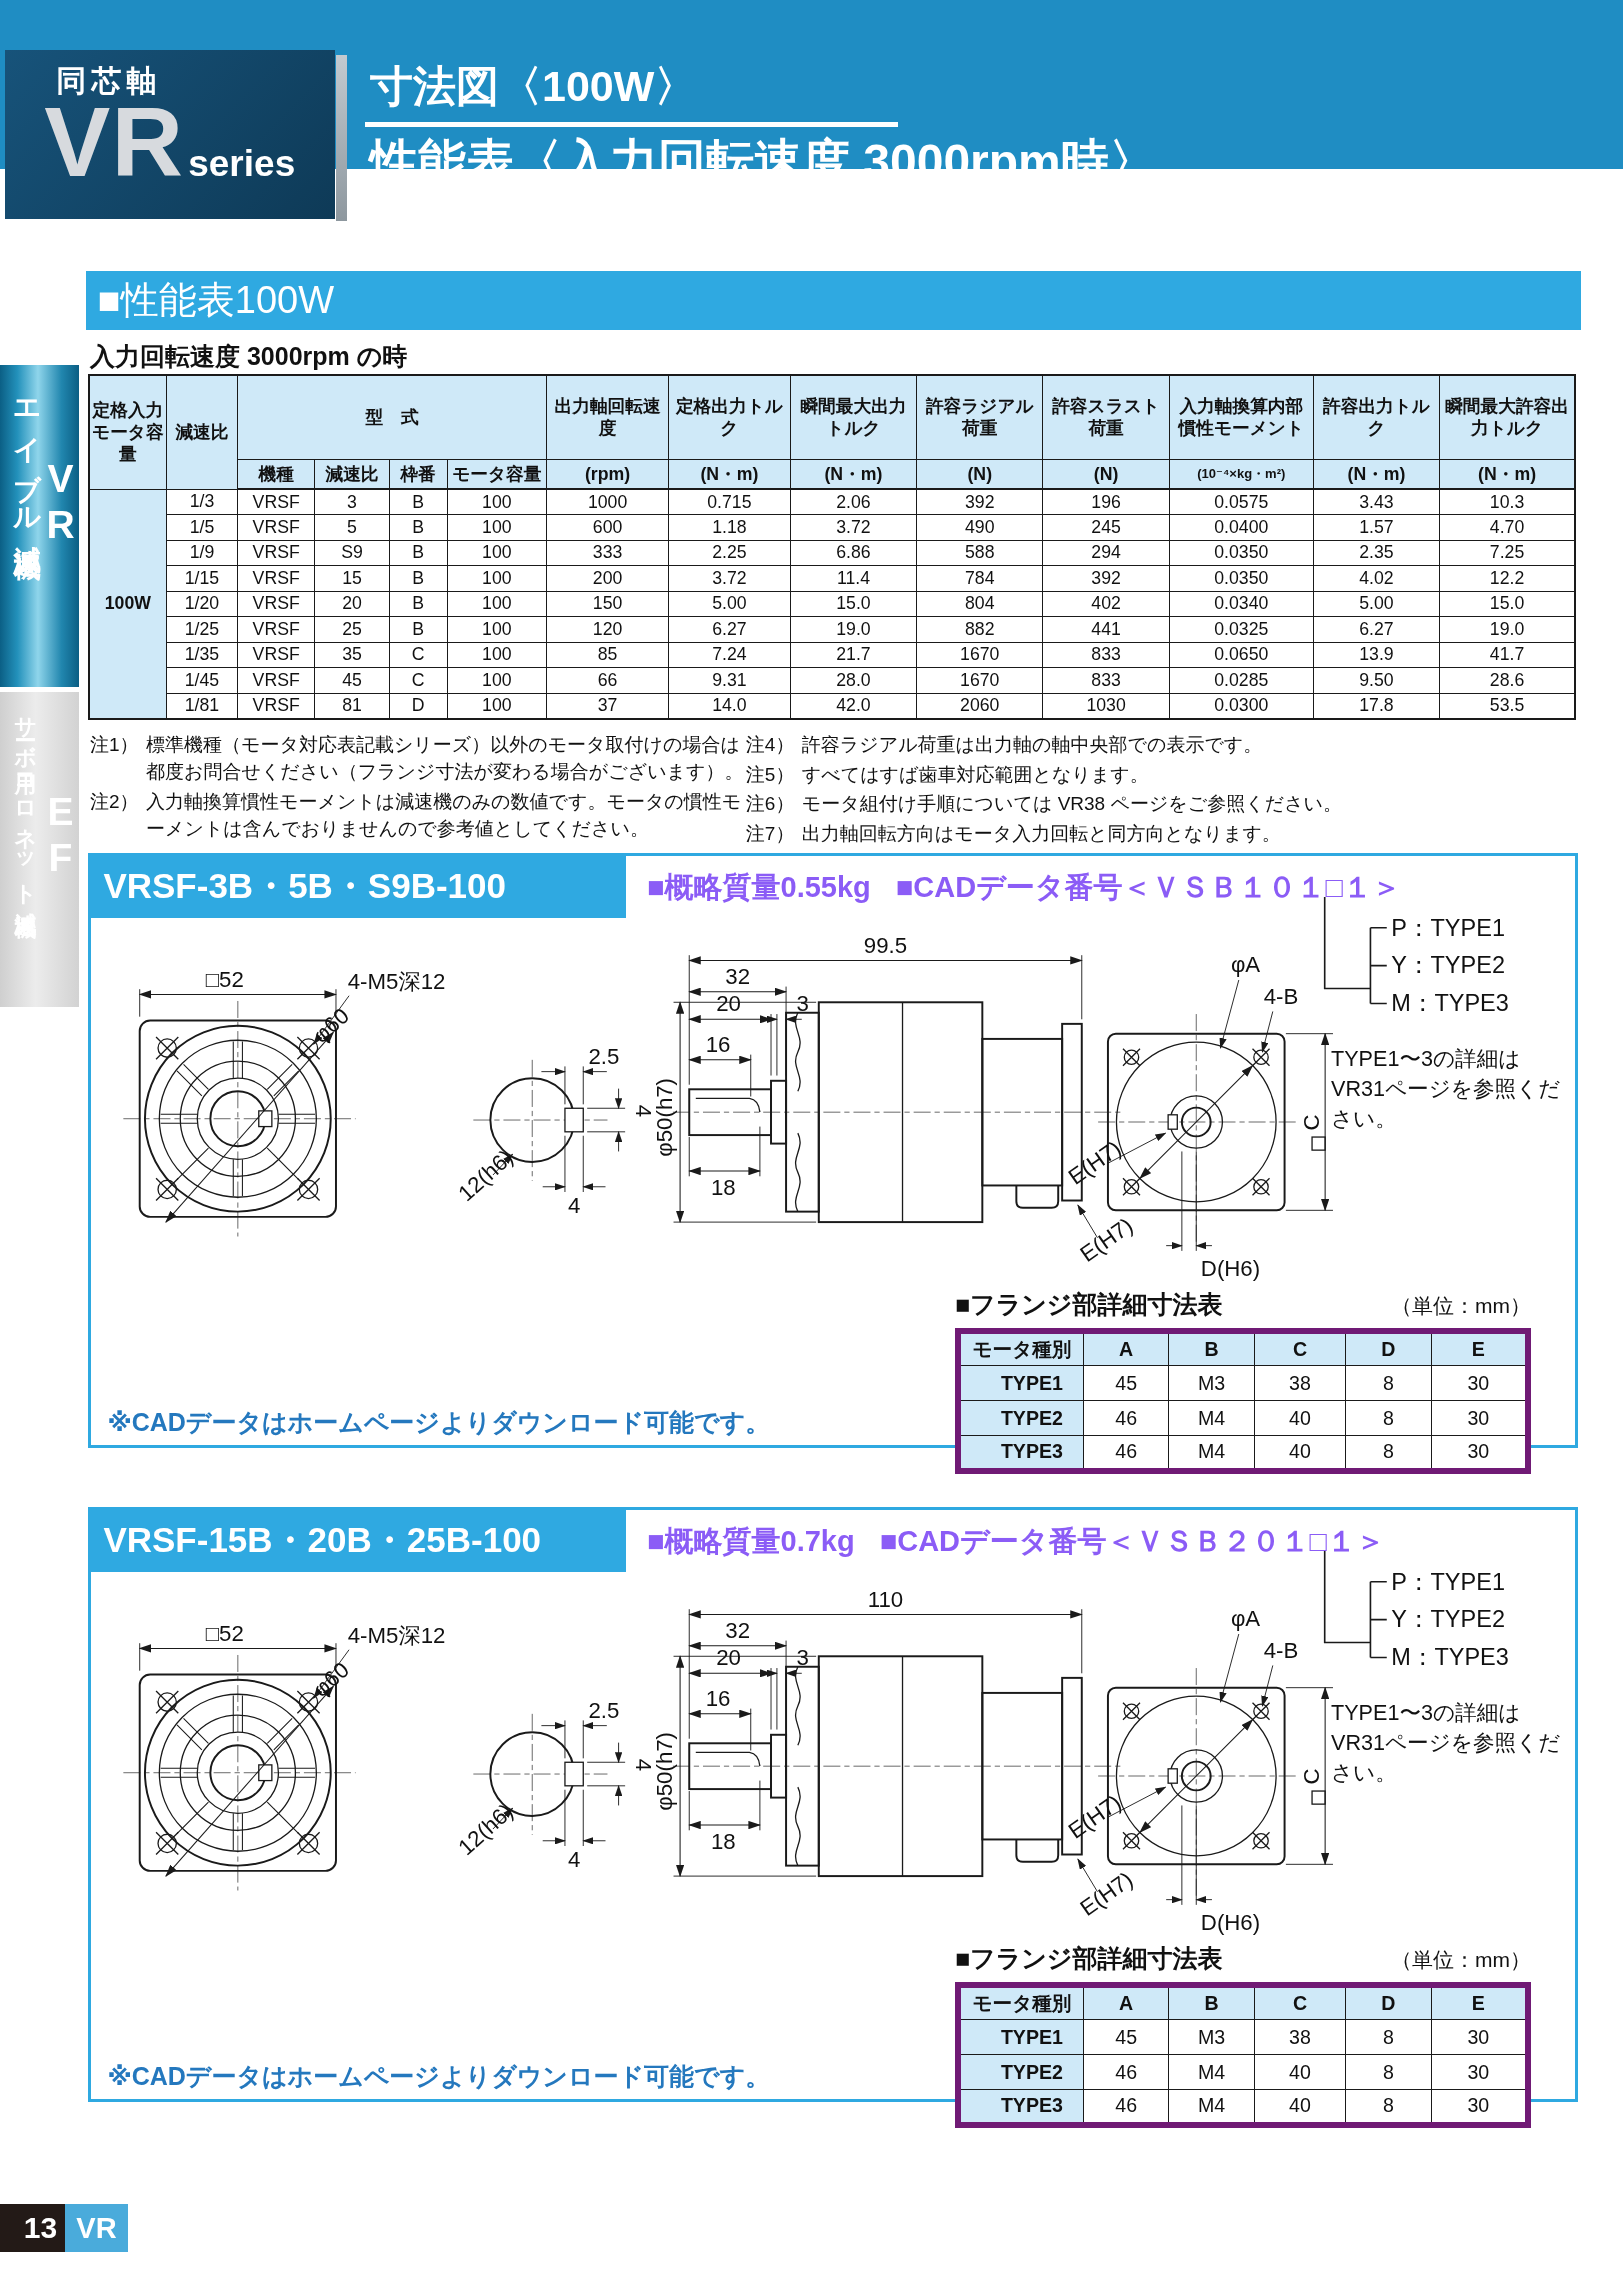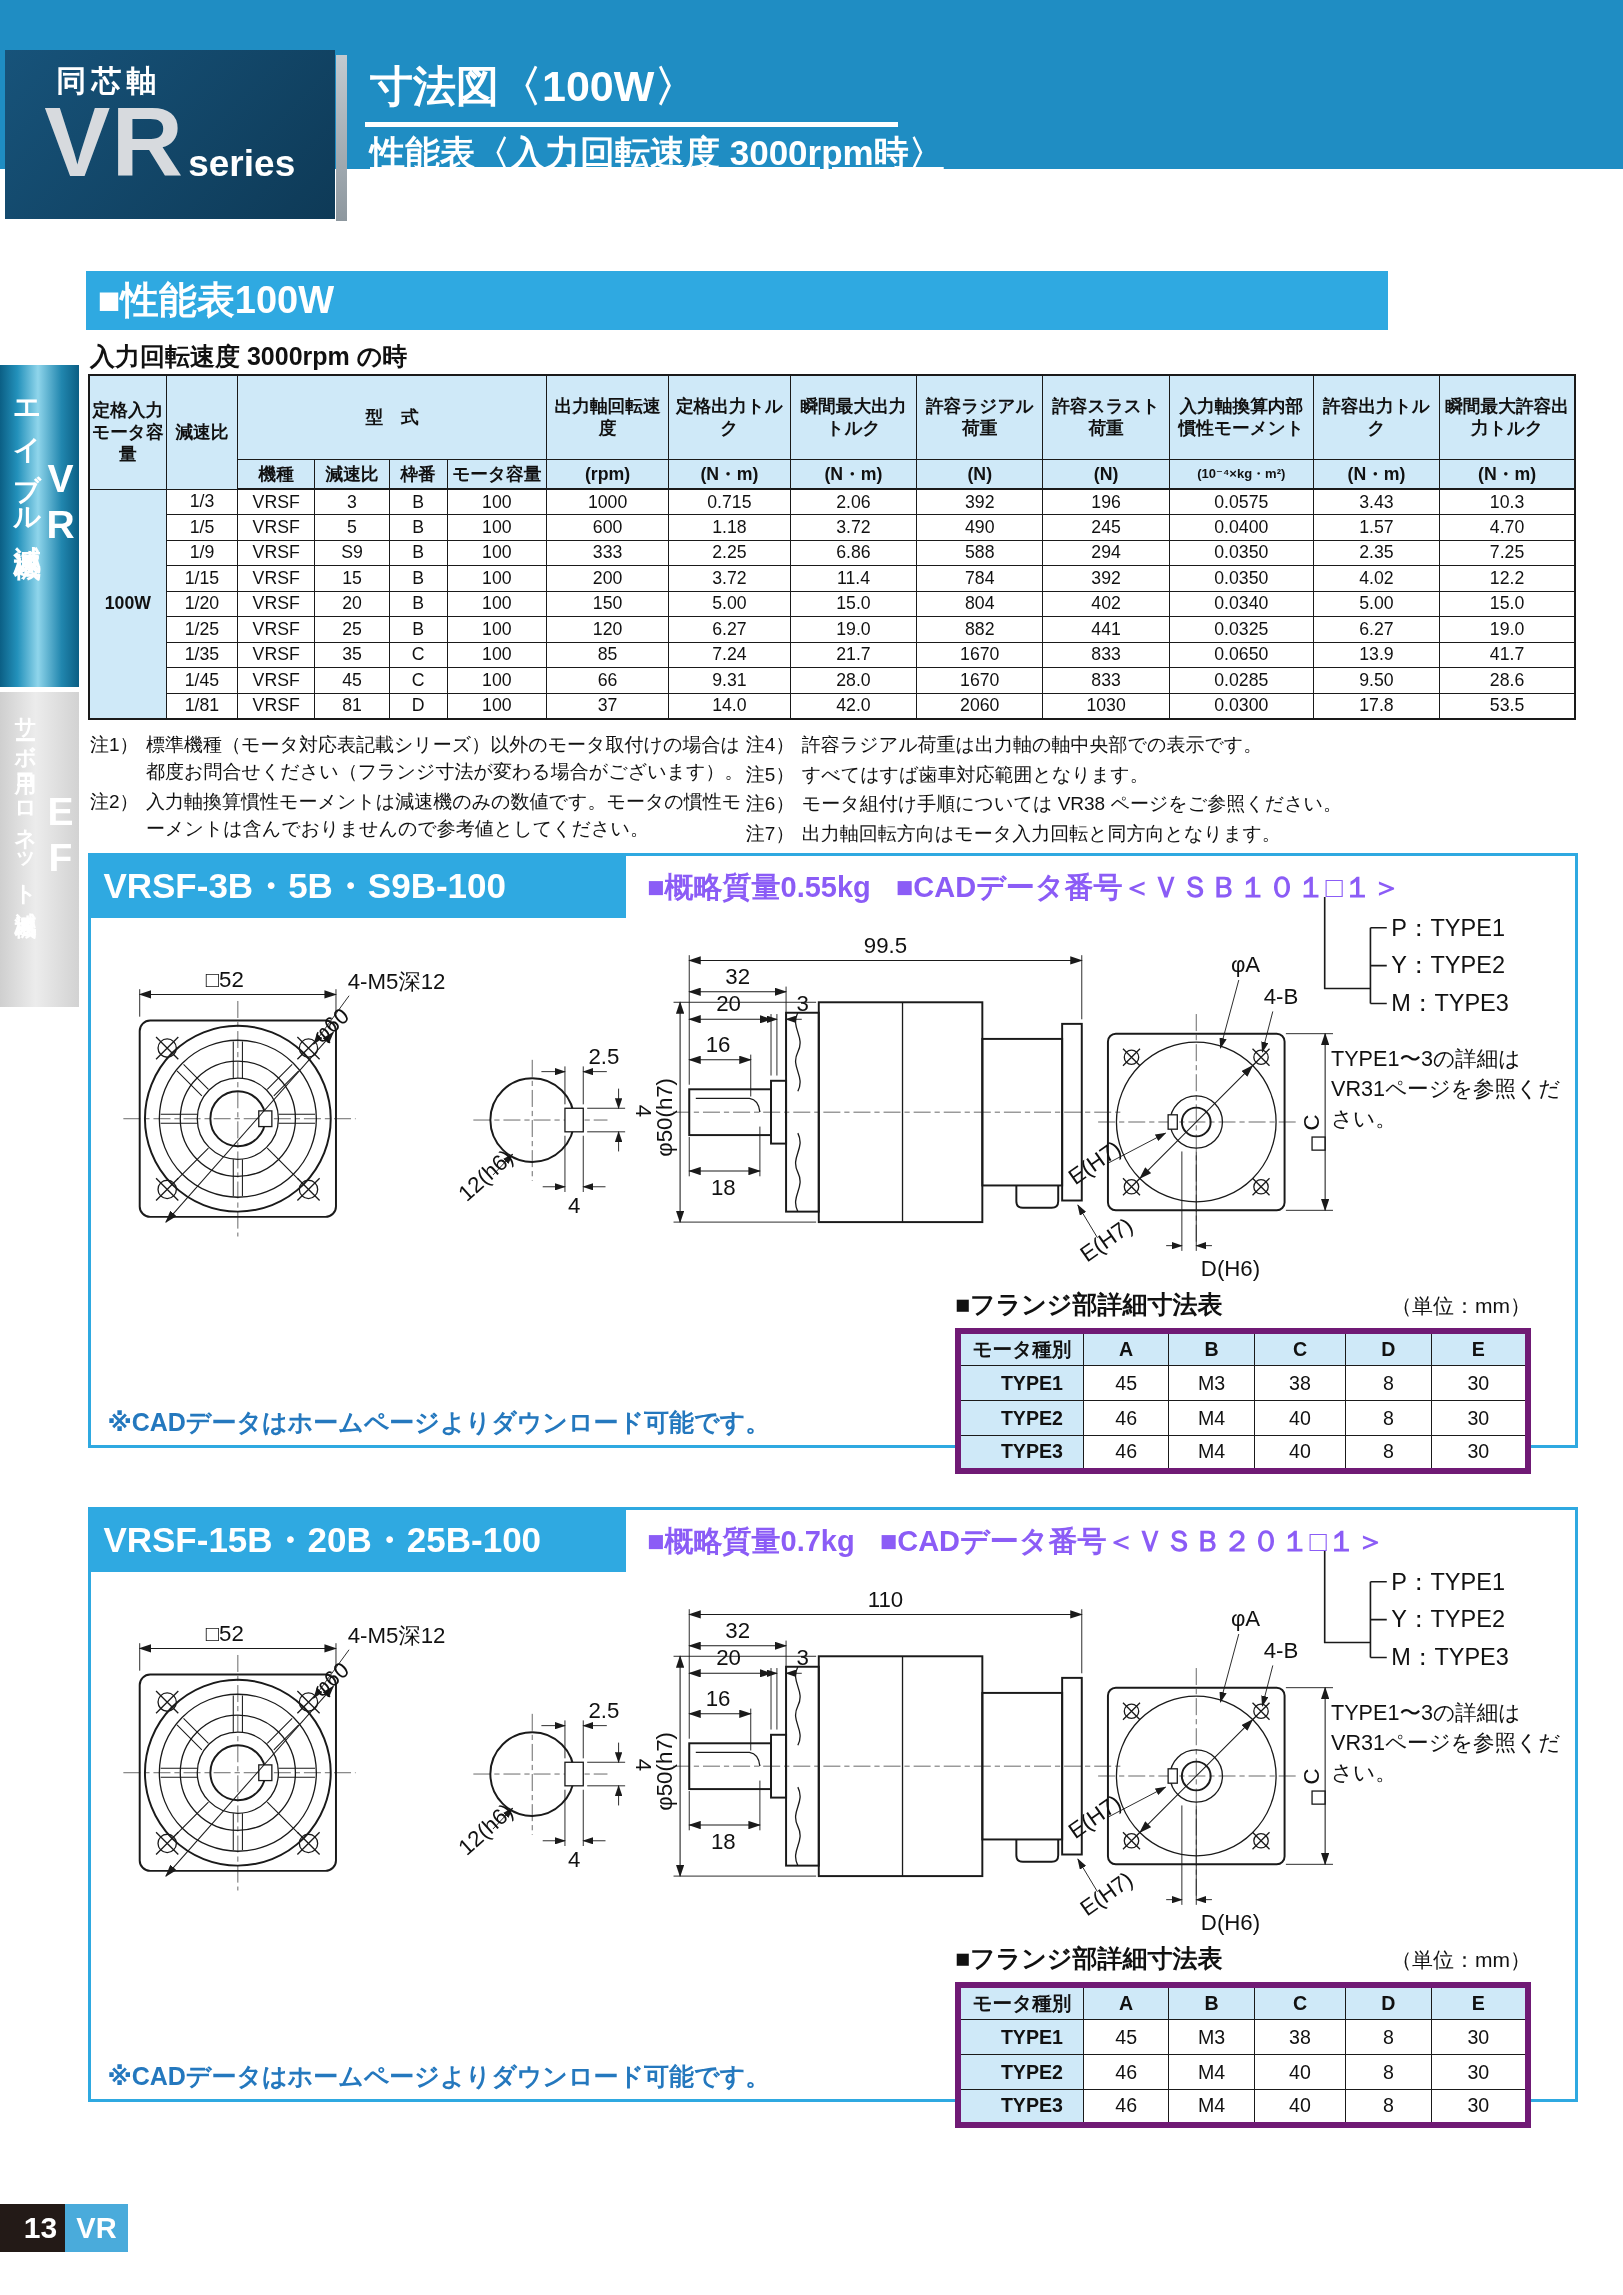--- a/index.html
+++ b/index.html
@@ -16,36 +16,36 @@
   .logo-box{position:absolute;left:5.2px;top:50px;width:330px;height:169px;
     background:linear-gradient(135deg,var(--logo_light),var(--logo_dark));}
   .logo-shadow{position:absolute;left:336px;top:55px;width:10.5px;height:166px;
     background:linear-gradient(180deg,#c3cad0,#8d979e);}
   .logo-tag{position:absolute;left:51px;top:10.5px;font-size:30px;font-weight:bold;color:#fff;letter-spacing:5.2px;}
   .logo-series{position:absolute;left:39px;top:38px;display:flex;align-items:baseline;}
   .logo-vr{font-size:99px;font-weight:bold;color:var(--silver);letter-spacing:1.3px;line-height:1.1;}
   .logo-sm{font-size:37px;font-weight:bold;color:#fff;margin-left:3.9px;}
   .title1{position:absolute;left:370px;top:58px;font-size:43px;font-weight:bold;color:#fff;}
   .title-rule{position:absolute;left:365px;top:122px;width:533px;height:4.6px;background:#fff;}
-  .title2{position:absolute;left:370px;top:130px;font-size:35px;font-weight:bold;color:#fff;text-decoration:underline;}
+  .title2{position:absolute;left:370px;top:130px;font-size:48px;font-weight:bold;color:#fff;}
 
   
   .tab1{position:absolute;left:0;top:365px;width:79px;height:322px;
     background:linear-gradient(90deg,#0B5F85 0%,#2391BB 22%,#8FD5EB 48%,#2186AE 78%,#0B5E84 100%);}
   .tab2{position:absolute;left:0;top:692px;width:79px;height:315px;
     background:linear-gradient(90deg,#cfcfcf 0%,#ececec 45%,#d2d2d2 100%);}
   .vtext{writing-mode:vertical-rl;text-orientation:upright;color:#fff;font-weight:bold;}
   .tab1 .jp{position:absolute;left:9.2px;top:18.3px;font-size:27.5px;letter-spacing:3.9px;}
   .tab1 .code{position:absolute;left:38px;top:92px;font-size:39px;letter-spacing:2.6px;}
   .tab2 .jp{position:absolute;left:10.5px;top:9.2px;font-size:22px;letter-spacing:2px;}
   .tab2 .code{position:absolute;left:38px;top:98px;font-size:39px;letter-spacing:2.6px;}
 
   
-  .perf-banner{position:absolute;left:86px;top:271px;width:1302px;height:59px;background:var(--accent);
-    color:#fff;font-size:38px;font-weight:bold;line-height:59px;padding-left:11.8px;}
+  .perf-banner{position:absolute;left:86px;top:271px;width:1495px;height:59px;background:var(--accent);
+    color:#fff;font-size:38px;font-weight:normal;line-height:59px;padding-left:11.8px;}
   .perf-caption{position:absolute;left:90px;top:340px;font-size:25px;font-weight:600;color:#111;}
   .perf-wrap{position:absolute;left:88px;top:374px;width:1488px;}
   table{border-collapse:collapse;width:100%;}
   .perf-table{border:2px solid #1a1a1a;table-layout:fixed;}
   .perf-table th,.perf-table td{border:1.3px solid #1a1a1a;text-align:center;vertical-align:middle;}
   .perf-table thead th{background:var(--header_fill);font-size:17.7px;font-weight:600;line-height:1.25;padding:1.3px;}
   .perf-table thead tr:first-child th{height:84px;}
   .perf-table thead tr.sub th{height:30px;margin-top:11px;}
   .perf-table thead tr.sub th{border-bottom:2px solid #1a1a1a;}
   .perf-table td{height:25.5px;font-size:17.7px;background:#fff;}

